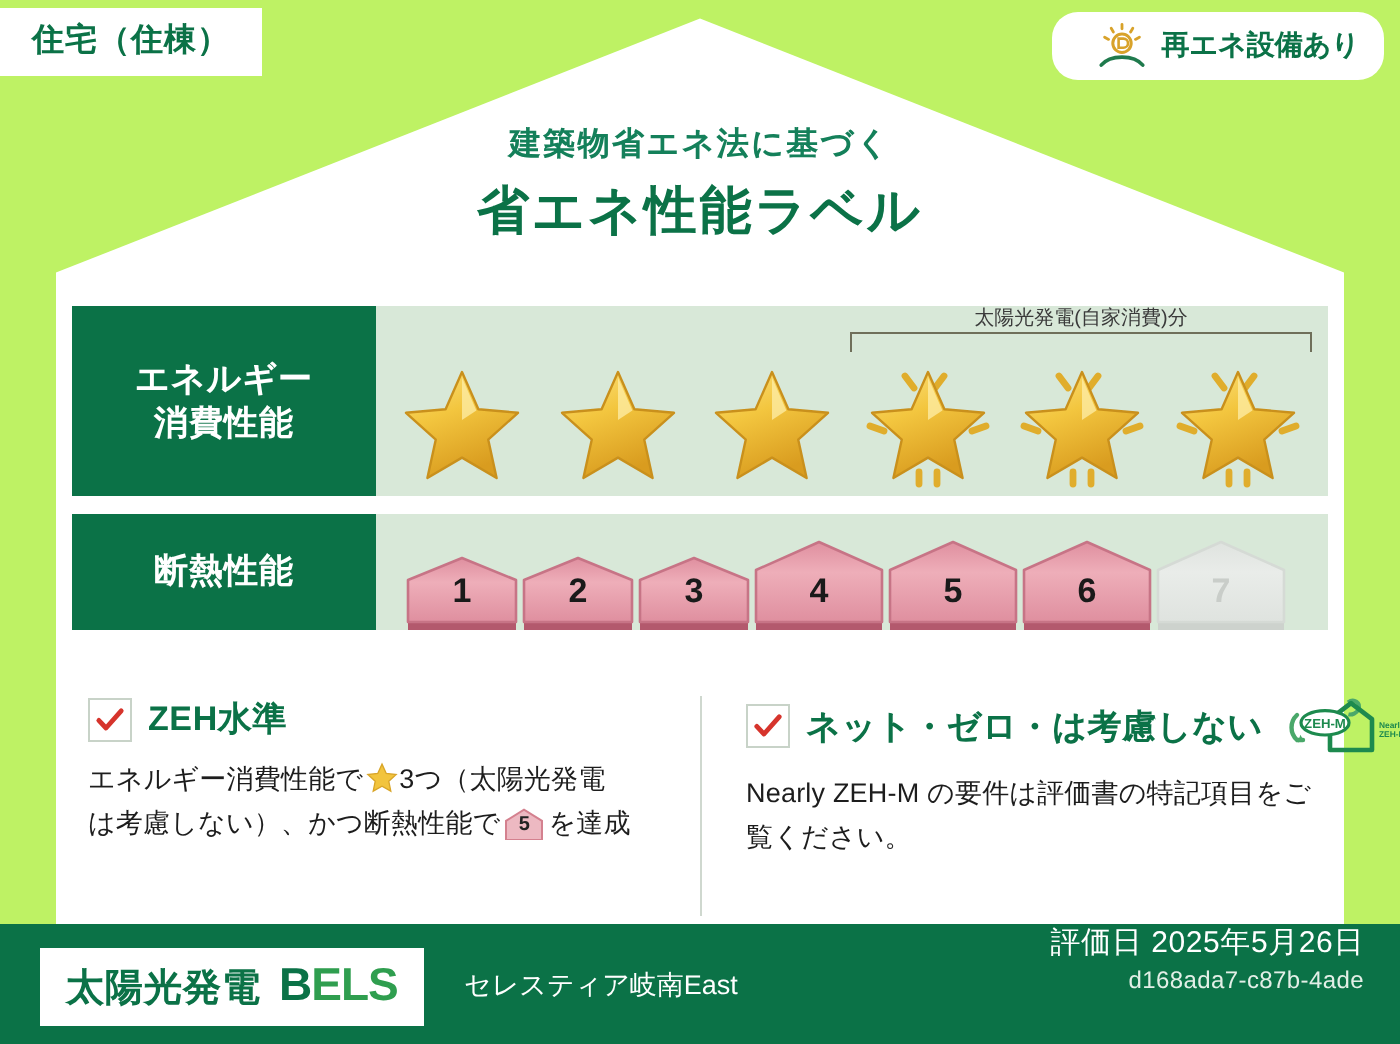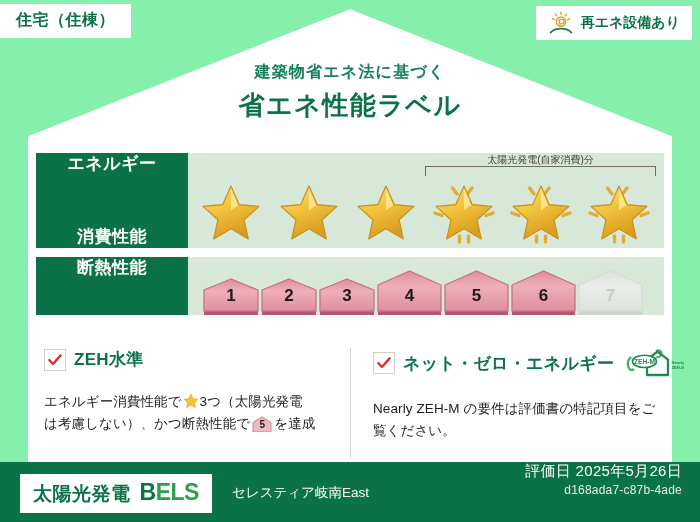--- a/index.html
+++ b/index.html
@@ -3,21 +3,21 @@
 <meta charset="utf-8">
 <style>
   html,body{margin:0;padding:0;}
   body{
     width:700px;height:522px;overflow:hidden;
     font-family:"Liberation Sans","DejaVu Sans",sans-serif;
     background:#ffffff;
   }
   #label{
     position:relative;width:700px;height:522px;
-    background:#86efac;overflow:hidden;
+    background:#bef264;overflow:hidden;
   }
 
   
   .house-body{
     position:absolute;left:28px;top:0;width:644px;height:462px;
     background:#ffffff;
     clip-path:polygon(0% 29.5%, 50% 2%, 100% 29.5%, 100% 100%, 0% 100%);
   }
 
   
@@ -29,23 +29,24 @@
   }
   .cat-chip span{
     font-size:16px;font-weight:bold;color:#0b7247;letter-spacing:.5px;
     white-space:nowrap;
   }
 
   
   .renew-badge{
     position:absolute;right:8px;top:6px;
     background:#ffffff;
-    padding:5px 12px 5px 12px;
+    padding:5px 12px 5px 22px;
     display:flex;align-items:center;gap:7px;
     z-index:6;
+    border-radius:13px;
   }
   .renew-badge .txt{
     font-size:14px;font-weight:bold;color:#0b7247;white-space:nowrap;
   }
   .sun-ico{width:26px;height:24px;display:block;}
 
   
   .title-wrap{
     position:absolute;left:0;right:0;top:62px;text-align:center;z-index:5;
   }
@@ -56,21 +57,21 @@
   .title-main{
     font-size:26px;font-weight:bold;color:#0b7247;letter-spacing:1.5px;
     margin:0;
   }
 
   
   .rows{position:absolute;left:36px;top:153px;width:628px;z-index:5;}
   .perf-row{display:flex;align-items:stretch;margin-bottom:9px;}
   .perf-head{
     width:152px;background:#0b7247;color:#ffffff;
-    display:flex;flex-direction:column;align-items:center;justify-content:space-between;
+    display:flex;flex-direction:column;align-items:center;justify-content:center;
     font-size:17px;font-weight:bold;line-height:1.28;letter-spacing:.5px;
     flex:none;
   }
   .perf-body{
     flex:1;background:#d8e8d8;position:relative;
   }
 
   
   .row-energy .perf-head{height:95px;}
   .row-energy .perf-body{height:95px;}
@@ -111,21 +112,21 @@
   }
   .grade.off .num{color:#c9cdc9;}
 
   
   .cols{
     position:absolute;left:28px;top:348px;width:644px;height:110px;
     display:flex;z-index:5;
   }
   .col{width:50%;padding:0 14px 0 16px;box-sizing:border-box;position:relative;}
   .col.right{border-left:1px solid #cfd8cf;padding-left:22px;}
-  .col-head{display:flex;align-items:center;gap:8px;margin-bottom:20px;}
+  .col-head{display:flex;align-items:center;gap:8px;margin-bottom:8px;}
   .chkbox{
     width:20px;height:20px;border:1px solid #c8d3c8;background:#fff;flex:none;
     position:relative;
   }
   .chkbox svg{position:absolute;left:2px;top:2px;}
   .col-title{font-size:17px;font-weight:bold;color:#0b7247;letter-spacing:.3px;white-space:nowrap;}
   .col-desc{
     font-size:13.5px;color:#1d1d1d;line-height:1.62;letter-spacing:.1px;
   }
   .inline-star{display:inline-block;vertical-align:-3px;width:16px;height:16px;margin:0 1px;}
@@ -448,21 +449,21 @@
       </div>
     </div>
 
     <div class="col right">
       <div class="col-head">
         <span class="chkbox">
           <svg width="16" height="16" viewBox="0 0 16 16">
             <path d="M2.4 8.2 L6 12 L13.6 3.4" fill="none" stroke="#d6342c" stroke-width="2.4" stroke-linecap="round" stroke-linejoin="round"></path>
           </svg>
         </span>
-        <span class="col-title">ネット・ゼロ・エネルギー</span>
+        <span class="col-title">ネット・ゼロ・は考慮しない</span>
         <svg class="zehm-logo" viewBox="0 0 58 30">
           <path d="M4.5 9.5 A8.5 8.5 0 0 0 4.5 22 L7.5 22" fill="none" stroke="#4aa86a" stroke-width="2.2" stroke-linecap="round"></path>
           <path d="M6.2 19.4 L7.8 22.2 L4.9 23.3 Z" fill="#4aa86a"></path>
           <path d="M30 3.2 C33 1 36.5 3.4 35.2 6.6 C34.4 8.6 32 9.6 30.2 9.2" fill="none" stroke="#4aa86a" stroke-width="2"></path>
           <path d="M21 27 V11.6 L31.5 3.6 L42 11.6 V27 Z" fill="none" stroke="#1d8a4e" stroke-width="2.3" stroke-linejoin="round"></path>
           <ellipse cx="18.5" cy="13.4" rx="12" ry="6.1" fill="#ffffff" stroke="#1d8a4e" stroke-width="1.6"></ellipse>
           <text x="18.5" y="16.1" font-family="'Liberation Sans',sans-serif" font-size="6.6" font-weight="bold" fill="#1d8a4e" text-anchor="middle">ZEH-M</text>
           <text x="45.5" y="16" font-family="'Liberation Sans',sans-serif" font-size="4.2" font-weight="bold" fill="#1d8a4e">Nearly</text>
           <text x="45.5" y="20.5" font-family="'Liberation Sans',sans-serif" font-size="4.2" font-weight="bold" fill="#1d8a4e">ZEH-M</text>
         </svg>

